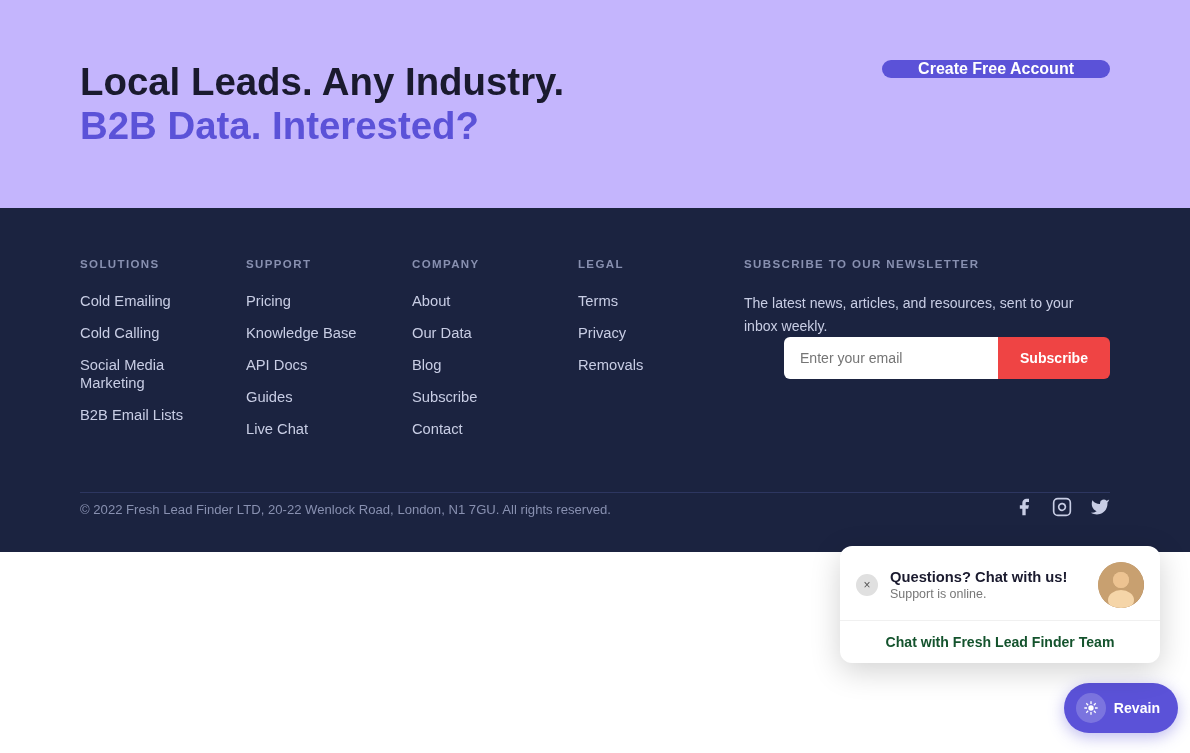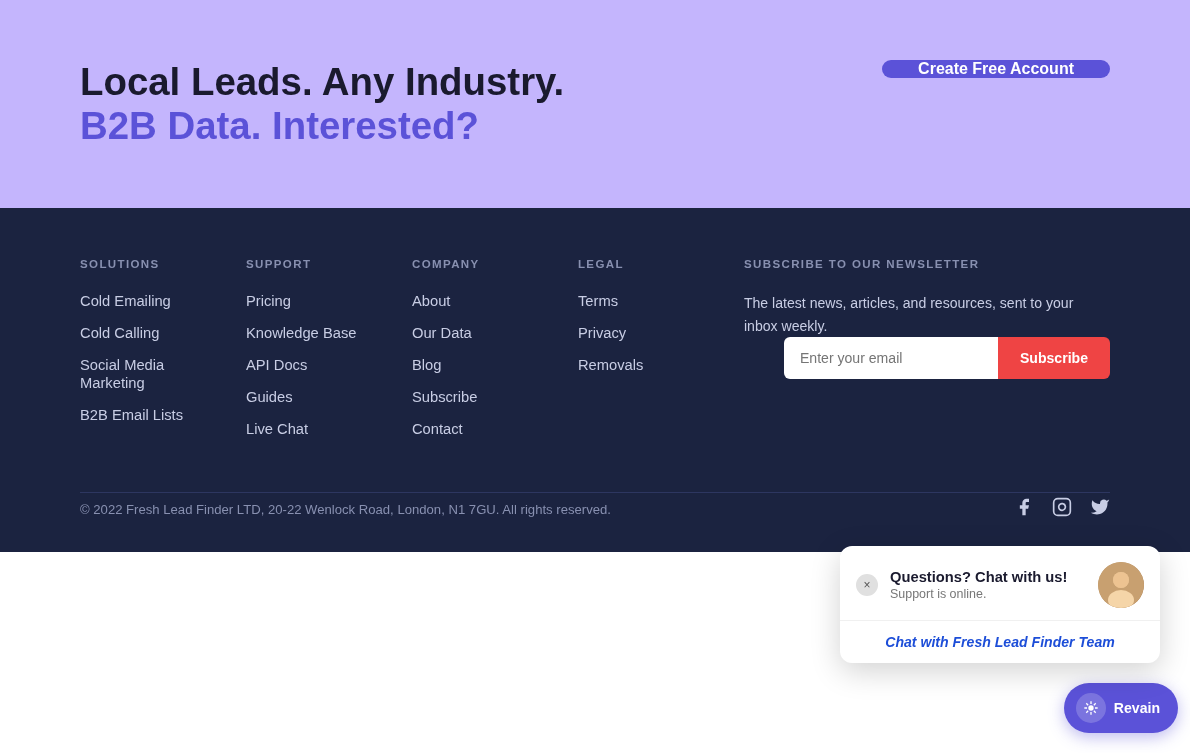--- a/index.html
+++ b/index.html
@@ -172,26 +172,25 @@
       align-items: center;
       justify-content: center;
       overflow: hidden;
     }
     .chat-link-row {
       border-top: 1px solid #f0f0f0;
       padding: 12px 16px;
       text-align: center;
     }
     .chat-link {
-      color: #1d4ed8;
+      color: #14532d;
       font-size: 0.88rem;
       font-weight: 600;
       text-decoration: none;
       cursor: pointer;
-      font-style: italic;
     }
 
     
     .revain-widget {
       position: fixed;
       bottom: 20px;
       right: 12px;
       background: #5b52d8;
       border-radius: 30px;
       display: flex;

